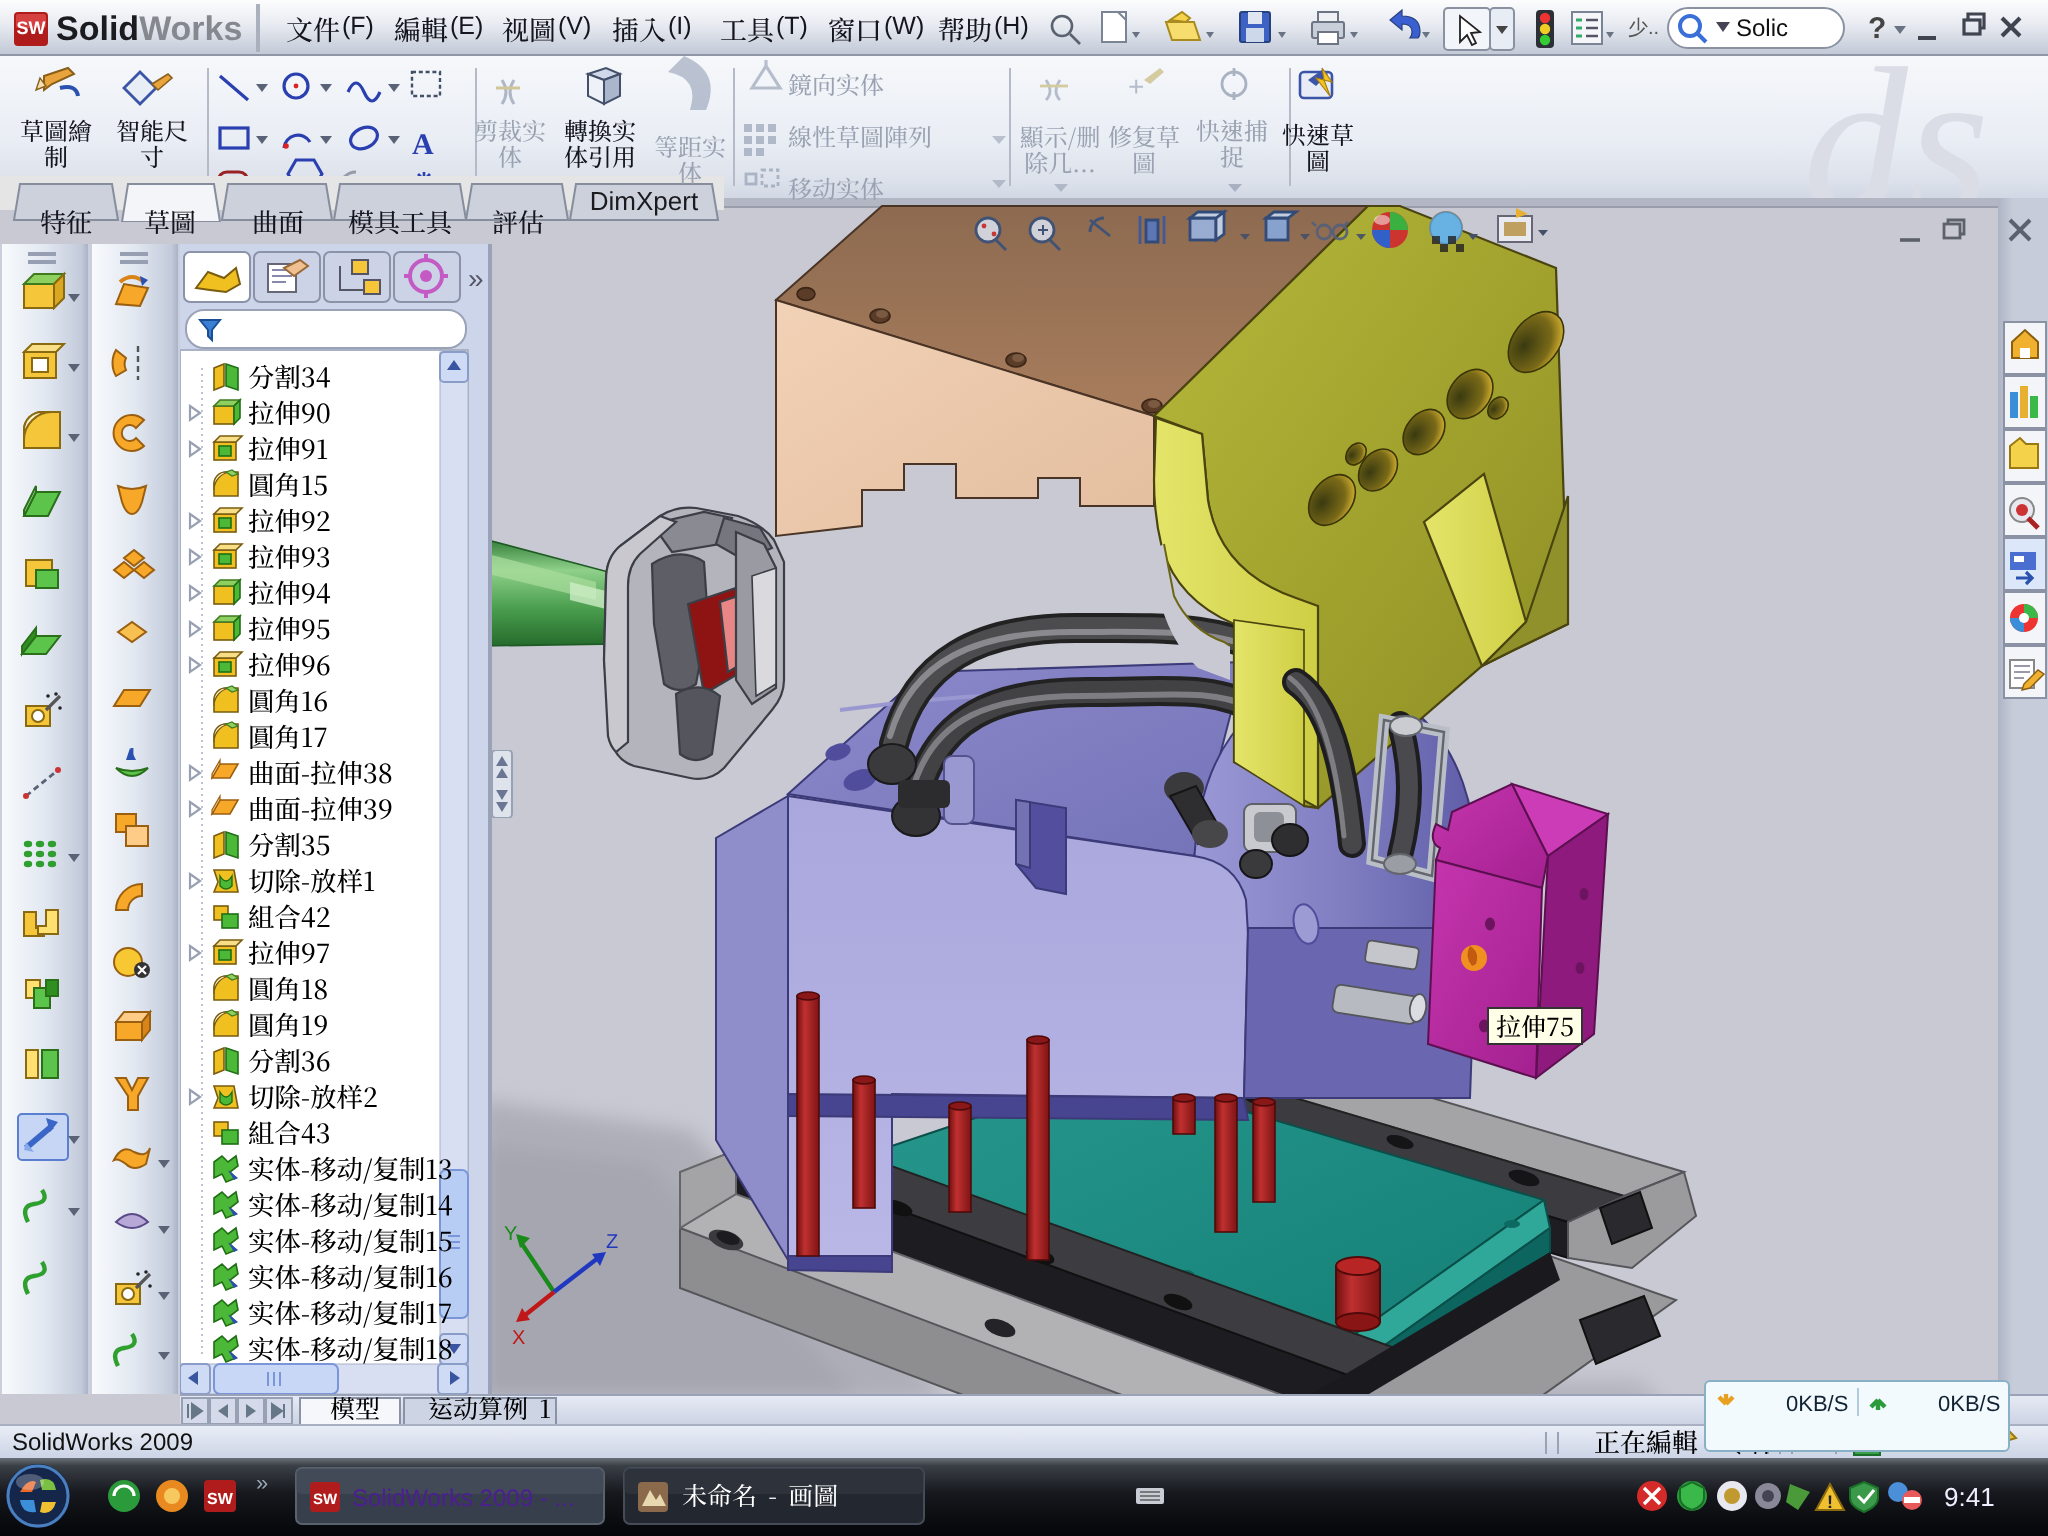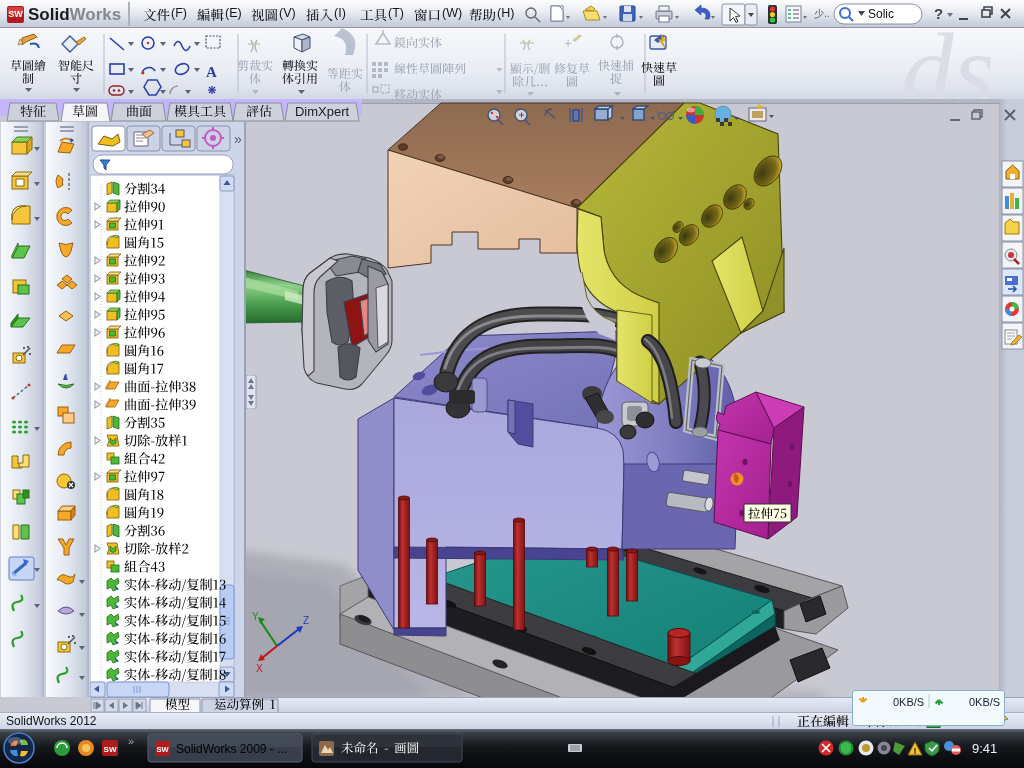--- a/index.html
+++ b/index.html
@@ -199,21 +199,21 @@
         <line x1="617" y1="6" x2="617" y2="10" stroke="#7a87a0" stroke-width="1.4"></line>
         <line x1="617" y1="18" x2="617" y2="22" stroke="#7a87a0" stroke-width="1.4"></line>
         <path d="M614 64 l7 0 -3.5 4z" fill="#8a93a8"></path>
       </g>
 </svg>
 <svg class="abs" style="left:645px;top:28" width="60" height="71">
 <rect x="5" y="8" width="16" height="13" rx="2" fill="#e8ecf6" stroke="#3a55a8" stroke-width="1.3"></rect>
 <path d="M9 12 l7 -5 3 2 -6 6z" fill="#3a55a8"></path>
 <path d="M16 6 l5 7 -4 -1 3 8 -7 -9 4 1z" fill="#f4c422" stroke="#a87f10" stroke-width="0.6"></path>
 </svg>
-<div class="abs" style="left:0px;top:99px;width:362px;height:17px;background:#c4b5fd;z-index:10">
+<div class="abs" style="left:0px;top:88px;width:362px;height:17px;background:#e5e5e5;z-index:10">
 <svg class="abs" style="left:0px;top:0" width="362" height="23">
 <g stroke="#868e9e">
 <path d="M7 22 l3 -18 46 0 3 18z" fill="#ccd1db"></path>
 <path d="M111 22 l3 -18 49 0 3 18z" fill="#ccd1db"></path>
 <path d="M167 22 l3 -18 60 0 3 18z" fill="#ccd1db"></path>
 <path d="M233 22 l3 -18 45 0 3 18z" fill="#ccd1db"></path>
 <path d="M285 22 l3 -18 68 0 3 18z" fill="#ccd1db"></path>
 <path d="M61 23 l3 -19 43 0 3 19z" fill="#f4f5f8"></path>
 </g>
 <text x="322" y="17" font-size="13" fill="#1a1a1f" text-anchor="middle" font-family="Liberation Sans">DimXpert</text>
@@ -573,21 +573,21 @@
           <line x1="890" y1="3" x2="890" y2="14"></line>
           <line x1="896" y1="3" x2="896" y2="14"></line>
           <line x1="918" y1="3" x2="918" y2="14"></line>
         </g>
 <rect x="927" y="2.5" width="13" height="12" fill="#3aa04a" stroke="#1a702a"></rect>
         <text x="933.5" y="12.5" font-size="10" font-weight="bold" fill="#fff" text-anchor="middle" font-family="Liberation Sans">?</text>
 <path d="M993 4 l10 -3 5 5 -10 3z" fill="#e8c040" stroke="#9a7a10"></path>
         <circle cx="1003" cy="4.5" r="1.2" fill="#fff"></circle>
 </svg>
 </div>
-<div class="abs" style="left:6px;top:714px;font-size:12px;color:#111;z-index:12">SolidWorks 2012</div>
+<div class="abs" style="left:6px;top:714px;font-size:12px;color:#111;z-index:12">SolidWorks 2009</div>
 <div class="abs" style="left:0px;top:729px;width:1024px;height:39px;background:linear-gradient(#6a7077,#3a3f46 10%,#16181d 45%,#0b0c10 80%,#05060a);z-index:10">
 <svg class="abs" style="left:0px;top:0" width="1024" height="39">
 <circle cx="19" cy="19" r="16" fill="#14264a"></circle>
 <circle cx="19" cy="19" r="15" fill="none" stroke="#4a7fc0" stroke-width="1.5"></circle>
 <path d="M10 17 q4 -7 8 -5 l-2 5z" fill="#e8692a"></path>
         <path d="M20 11 q7 -2 8 5 l-7 0z" fill="#7ac043"></path>
 <path d="M10 21 q1 7 8 6 l-1 -6z" fill="#3a8fd8"></path>
         <path d="M21 22 l7 0 q-2 7 -8 5z" fill="#f0c030"></path>
 <ellipse cx="15" cy="12" rx="7" ry="4" fill="#fff" opacity="0.25"></ellipse>
 <circle cx="62" cy="19" r="8" fill="#2a9a3a"></circle>
@@ -627,21 +627,21 @@
 <path d="M908 26 l7 -13 7 13z" fill="#f0c030" stroke="#8a6a10"></path>
         <text x="915" y="25" font-size="9" font-weight="bold" text-anchor="middle" fill="#222" font-family="Liberation Sans">!</text>
 <path d="M932 12 l7 3 0 5 q0 4 -7 7 q-7 -3 -7 -7 l0 -5z" fill="#3a9a4a" stroke="#1a6f28"></path>
         <path d="M929 19 l3 3 5 -6" stroke="#fff" stroke-width="1.5" fill="none"></path>
 <circle cx="949" cy="17" r="5" fill="#4a8fd8"></circle>
         <circle cx="956" cy="21" r="5" fill="#e85a5a"></circle>
         <rect x="952" y="19.5" width="8" height="3" fill="#fff"></rect>
 <text x="972" y="24" font-size="13" fill="#eef" font-family="Liberation Sans">9:41</text>
 </svg>
 </div>
-<div class="abs" style="left:176px;top:742px;font-size:12px;color:#000000;z-index:12">SolidWorks 2009 - ...</div>
+<div class="abs" style="left:176px;top:742px;font-size:12px;color:#4c1d95;z-index:12">SolidWorks 2009 - ...</div>
 <div class="abs" style="left:852px;top:690px;width:153px;height:36px;background:#f2fafe;border:1px solid #8ab0c8;border-radius:3px;z-index:60">
 <svg class="abs" style="left:0px;top:0" width="153" height="20">
 <line x1="76" y1="3" x2="76" y2="17" stroke="#b0ccdc"></line>
 <path d="M10 6 v5 m0 0 l-3.5 -3.5 m3.5 3.5 l3.5 -3.5" stroke="#e8a020" stroke-width="2.2" fill="none"></path>
 <path d="M86 14 v-5 m0 0 l-3.5 3.5 m3.5 -3.5 l3.5 3.5" stroke="#2a9a3a" stroke-width="2.2" fill="none"></path>
 <text x="40" y="14.5" font-size="11" fill="#123" font-family="Liberation Sans">0KB/S</text>
 <text x="116" y="14.5" font-size="11" fill="#123" font-family="Liberation Sans">0KB/S</text>
 </svg>
 </div>
 <div class="abs" style="left:999px;top:99px;width:25px;height:598px;background:linear-gradient(90deg,#aeb4c4,#c6ccd9 30%,#c6ccd9);z-index:10">

